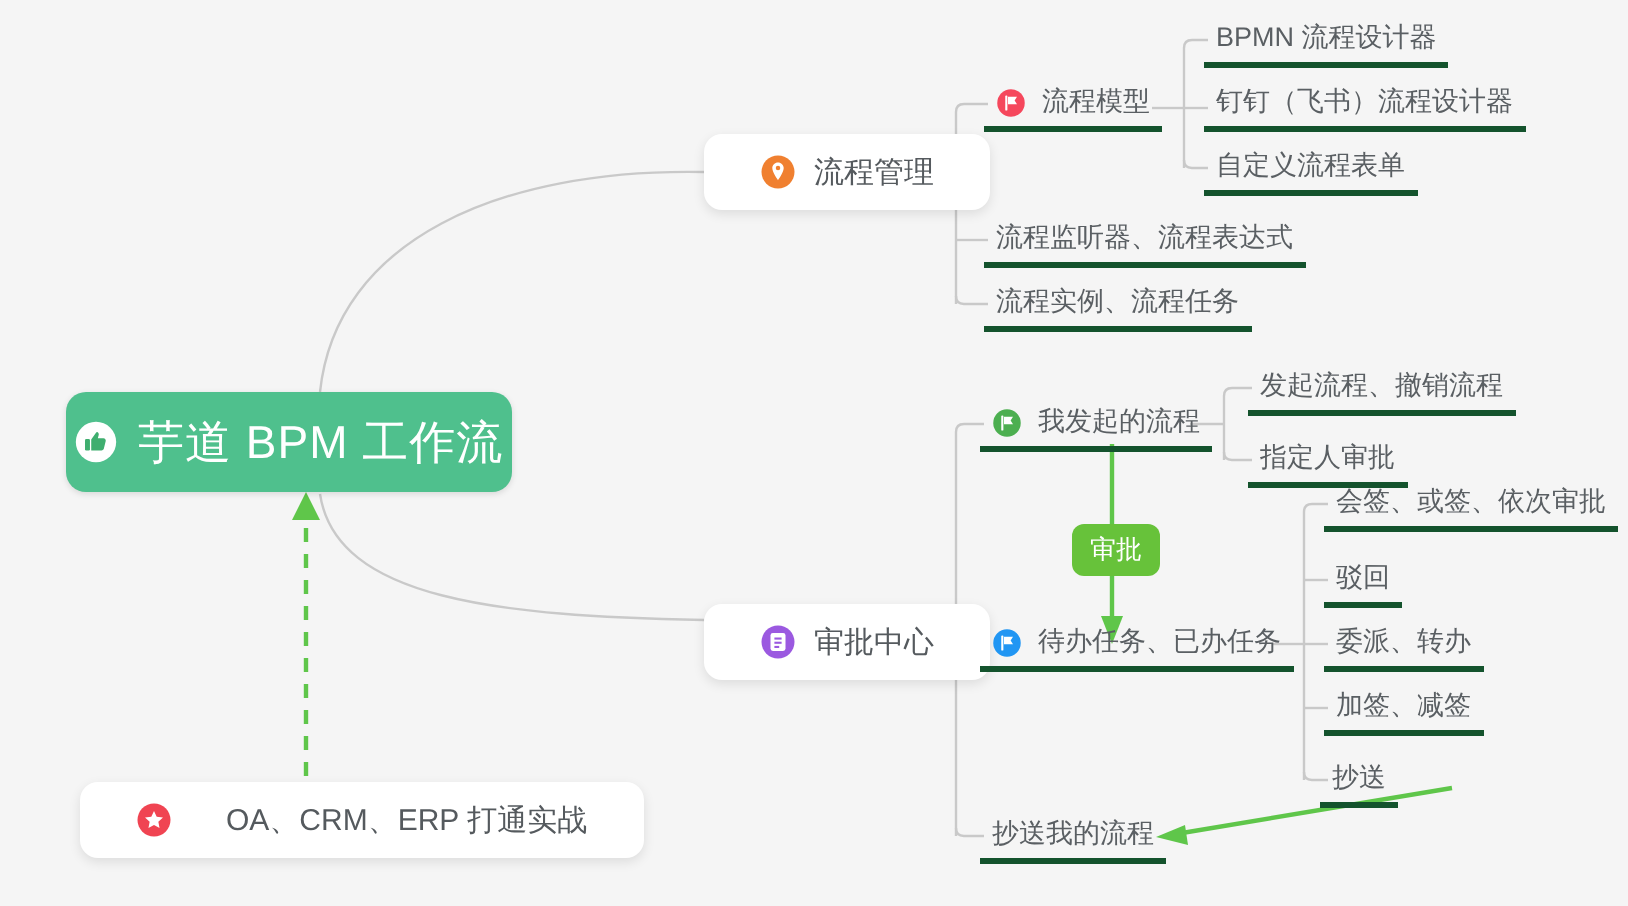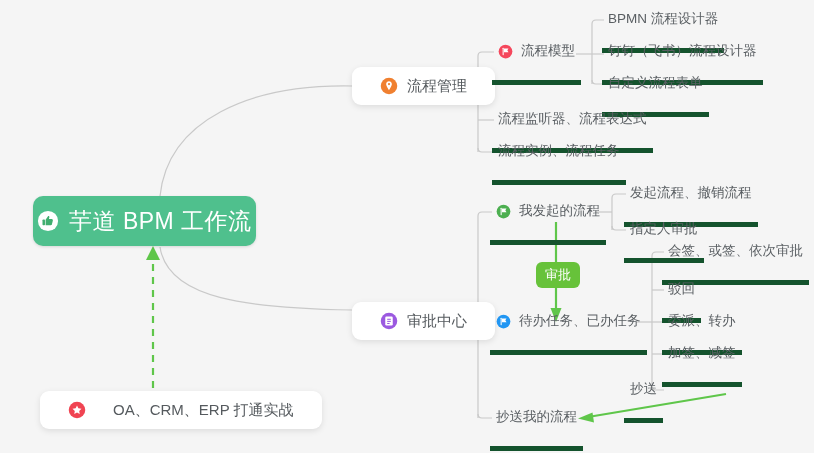--- a/index.html
+++ b/index.html
@@ -42,22 +42,22 @@
     white-space:nowrap;
   }
 
   
   .leaf{
     position:absolute;
     display:flex;align-items:center;gap:8px;
     color:#5a5f63;
     font-size:13.5px;
     white-space:nowrap;
-    padding:0 6px 20px 6px;
-    border-bottom:5px solid #14532d;
+    padding:0 6px 3px 6px;
+    border-bottom:3px solid #14532d;
     background:transparent;
   }
 
   
   .badge{
     position:absolute;
     display:flex;align-items:center;justify-content:center;
     background:#67c23a;
     color:#ffffff;
     border-radius:6px;
@@ -229,21 +229,21 @@
   </div>
   <div class="leaf" style="left:662px;top:280px;">
     <span>驳回</span>
   </div>
   <div class="leaf" style="left:662px;top:312px;">
     <span>委派、转办</span>
   </div>
   <div class="leaf" style="left:662px;top:344px;">
     <span>加签、减签</span>
   </div>
-  <div class="leaf" style="left:624px;top:380px;align-items:flex-end;">
+  <div class="leaf" style="left:660px;top:380px;align-items:flex-end;">
     <span>抄送</span>
   </div>
 
   <div class="leaf" style="left:490px;top:408px;">
     <span>抄送我的流程</span>
   </div>
 
   <div class="badge" style="left:536px;top:262px;">
     <span>审批</span>
   </div>

